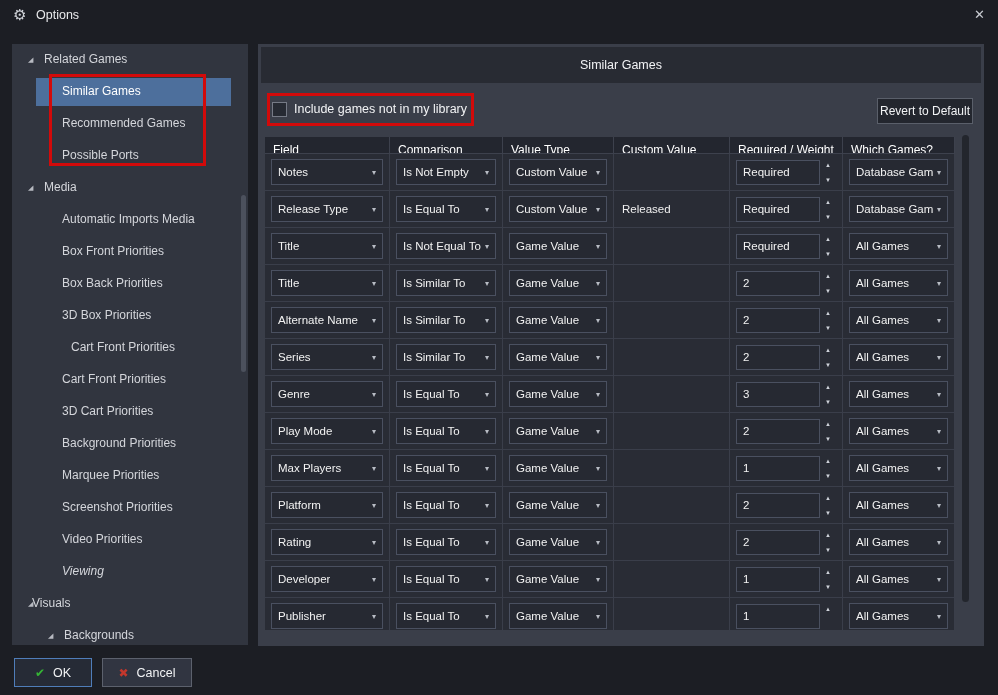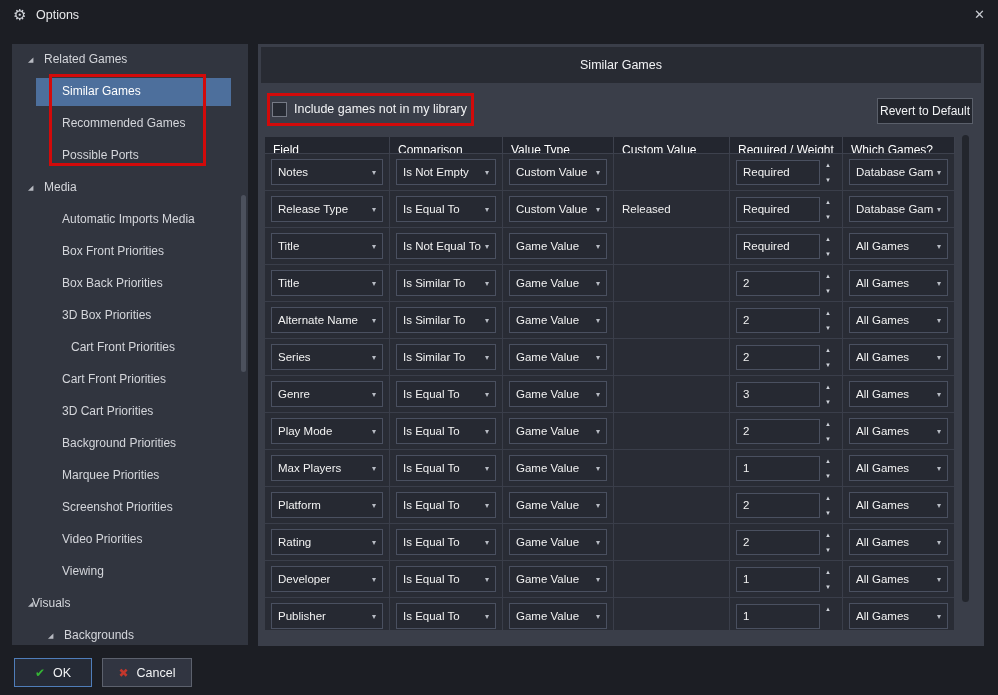--- a/index.html
+++ b/index.html
@@ -134,21 +134,21 @@
       <div class="tree-item">
         <span class="tree-label" style="left: 50px;">Marquee Priorities</span>
       </div>
       <div class="tree-item">
         <span class="tree-label" style="left: 50px;">Screenshot Priorities</span>
       </div>
       <div class="tree-item">
         <span class="tree-label" style="left: 50px;">Video Priorities</span>
       </div>
       <div class="tree-item">
-        <span class="tree-label" style="left: 50px;">Viewing</span>
+        <span class="tree-label" style="left: 50px; font-style: italic;">Viewing</span>
       </div>
       <div class="tree-item">
         <span class="tree-tri" style="left: 16px;">◢</span>
         <span class="tree-label" style="left: 20px;">Visuals</span>
       </div>
       <div class="tree-item">
         <span class="tree-tri" style="left: 36px;">◢</span>
         <span class="tree-label" style="left: 52px;">Backgrounds</span>
       </div>
     </div>

